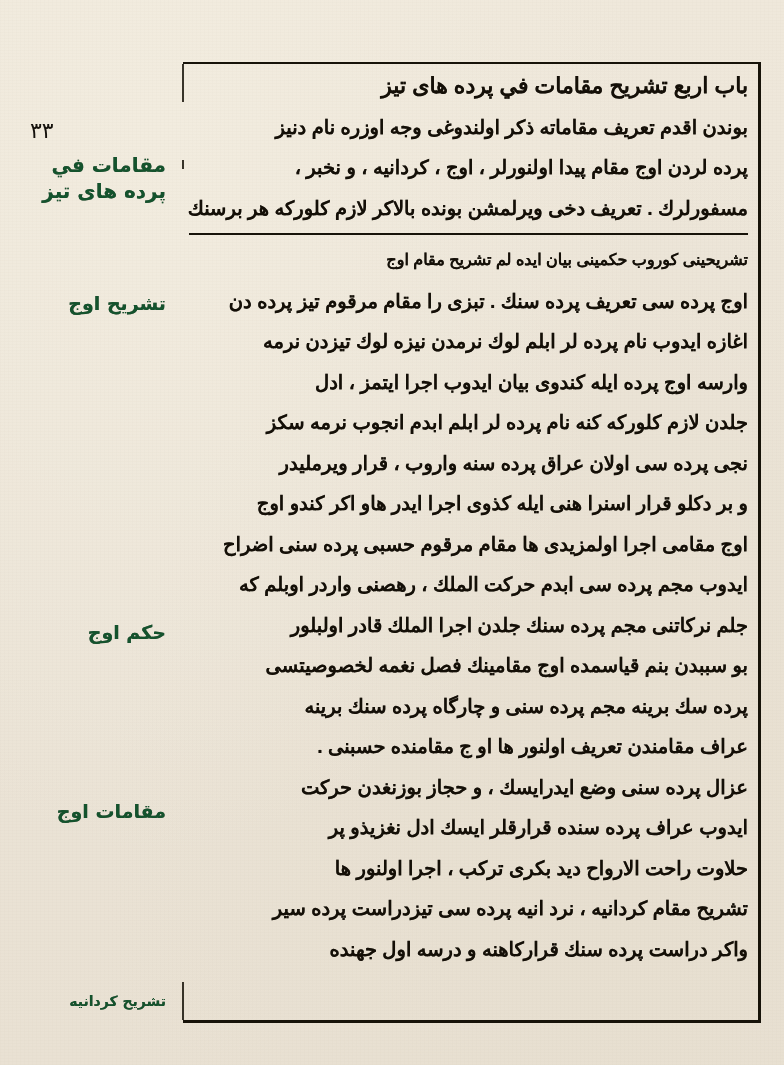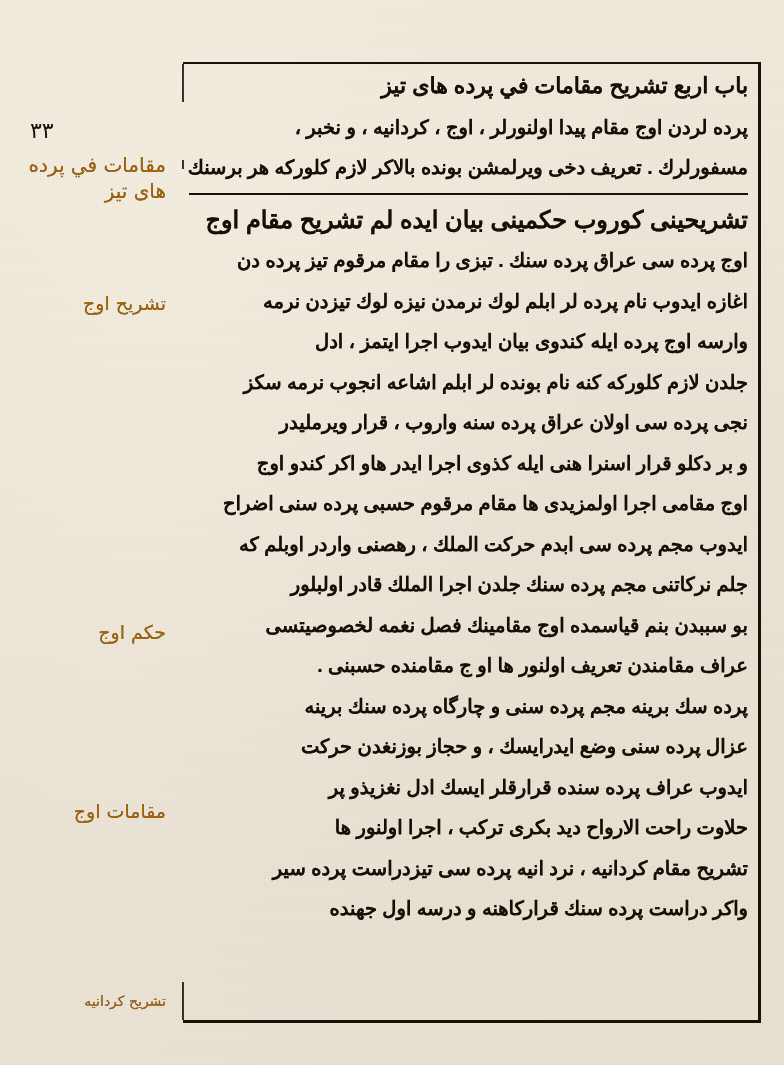--- a/index.html
+++ b/index.html
@@ -29,24 +29,24 @@
     position:absolute;left:0;top:0;width:180px;height:1065px;margin-top:48px;
   }
   .folio{
     position:absolute;left:30px;top:70px;
     font-size:22px;color:#15120d;letter-spacing:1px;
     font-family:"DejaVu Sans",sans-serif;
   }
   .mnote{
     position:absolute;
     text-align:right;direction:rtl;
-    color:#a16207;
+    color:#14532d;
     font-family:"DejaVu Sans","Liberation Sans",sans-serif;
     font-size:19px;line-height:1.34;
-    font-weight:400;
+    font-weight:700;
     letter-spacing:.2px;
     text-shadow:0 0 .4px rgba(10,8,4,.55);
   }
   #mnote-0{left:14px;top:104px;width:152px;font-size:20px;line-height:1.32;}
   #mnote-1{left:14px;top:243px;width:152px;}
   #mnote-2{left:14px;top:572px;width:152px;}
   #mnote-3{left:14px;top:751px;width:152px;}
   #mnote-4{left:8px;top:944px;width:158px;font-size:14px;}
 
   
@@ -76,21 +76,21 @@
     font-size:19.5px;
     line-height:40.5px;
     height:40.5px;
     white-space:nowrap;
     overflow:visible;
     font-weight:700;
     letter-spacing:-.2px;
     text-shadow:0 0 .45px rgba(12,9,3,.6);
   }
   .ln.head{font-size:22px;letter-spacing:0;}
-  .ln.sec{font-size:24px;}
+  .ln.sec{font-size:16px;}
   .rule-row{height:12px;display:flex;align-items:center;}
   .rule-row .bar{height:2px;background:#171309;width:100%;}
 </style>
 </head>
 <body>
 
 <div id="paper"></div>
 <div id="grain"></div>
 
 <div id="margin">
@@ -98,37 +98,38 @@
   <div class="mnote" id="mnote-0">مقامات في پرده هاى تيز</div>
   <div class="mnote" id="mnote-1">تشريح اوج</div>
   <div class="mnote" id="mnote-2">حكم اوج</div>
   <div class="mnote" id="mnote-3">مقامات اوج</div>
   <div class="mnote" id="mnote-4">تشريح كردانيه</div>
 </div>
 
 <div id="frame">
   <div id="lines">
     <div class="ln head">باب اربع تشريح مقامات في پرده هاى تيز</div>
+    <div class="ln">بوندن اقدم تعريف مقاماته ذكر اولندوغى وجه اوزره نام دنيز</div>
     <div class="ln">پرده لردن اوج مقام پيدا اولنورلر ، اوج ، كردانيه ، و نخبر ،</div>
     <div class="ln">مسفورلرك . تعريف دخى ويرلمشن بونده بالاكر لازم كلوركه هر برسنك</div>
     <div class="rule-row">
         <div class="bar"></div>
       </div>
     <div class="ln sec">تشريحينى كوروب حكمينى بيان ايده لم   تشريح مقام اوج</div>
-    <div class="ln">اوج پرده سى عراق پرده سنك . تبزى را مقام مرقوم تيز پرده دن</div>
+    <div class="ln">اوج پرده سى تعريف پرده سنك . تبزى را مقام مرقوم تيز پرده دن</div>
     <div class="ln">اغازه ايدوب نام پرده لر ابلم لوك نرمدن نيزه لوك تيزدن نرمه</div>
     <div class="ln">وارسه اوج پرده ايله كندوى بيان ايدوب اجرا ايتمز ، ادل</div>
-    <div class="ln">جلدن لازم كلوركه كنه نام بونده لر ابلم اشاعه انجوب نرمه سكز</div>
+    <div class="ln">جلدن لازم كلوركه كنه نام پرده لر ابلم ابدم انجوب نرمه سكز</div>
     <div class="ln">نجى پرده سى اولان عراق پرده سنه واروب ، قرار ويرمليدر</div>
     <div class="ln">و بر دكلو قرار اسنرا هنى ايله كذوى اجرا ايدر هاو اكر كندو اوج</div>
     <div class="ln">اوج مقامى اجرا اولمزيدى ها مقام مرقوم حسبى پرده سنى اضراح</div>
     <div class="ln">ايدوب مجم پرده سى ابدم حركت الملك ، رهصنى واردر اوبلم كه</div>
     <div class="ln">جلم نركاتنى مجم پرده سنك جلدن اجرا الملك قادر اولبلور</div>
     <div class="ln">بو سببدن بنم قياسمده اوج مقامينك فصل نغمه لخصوصيتسى</div>
+    <div class="ln">پرده سك برينه مجم پرده سنى و چارگاه پرده سنك برينه</div>
     <div class="ln">عراف مقامندن تعريف اولنور ها او ج مقامنده حسبنى .</div>
-    <div class="ln">پرده سك برينه مجم پرده سنى و چارگاه پرده سنك برينه</div>
     <div class="ln">عزال پرده سنى وضع ايدرايسك ، و حجاز بوزنغدن حركت</div>
     <div class="ln">ايدوب عراف پرده سنده قرارقلر ايسك ادل نغزيذو پر</div>
     <div class="ln">حلاوت راحت الارواح ديد بكرى تركب ، اجرا اولنور ها</div>
     <div class="ln">تشريح مقام كردانيه ، نرد انيه پرده سى تيزدراست پرده سير</div>
     <div class="ln">واكر دراست پرده سنك قراركاهنه و درسه اول جهنده</div>
   </div>
 </div>
 
 </body></html>

